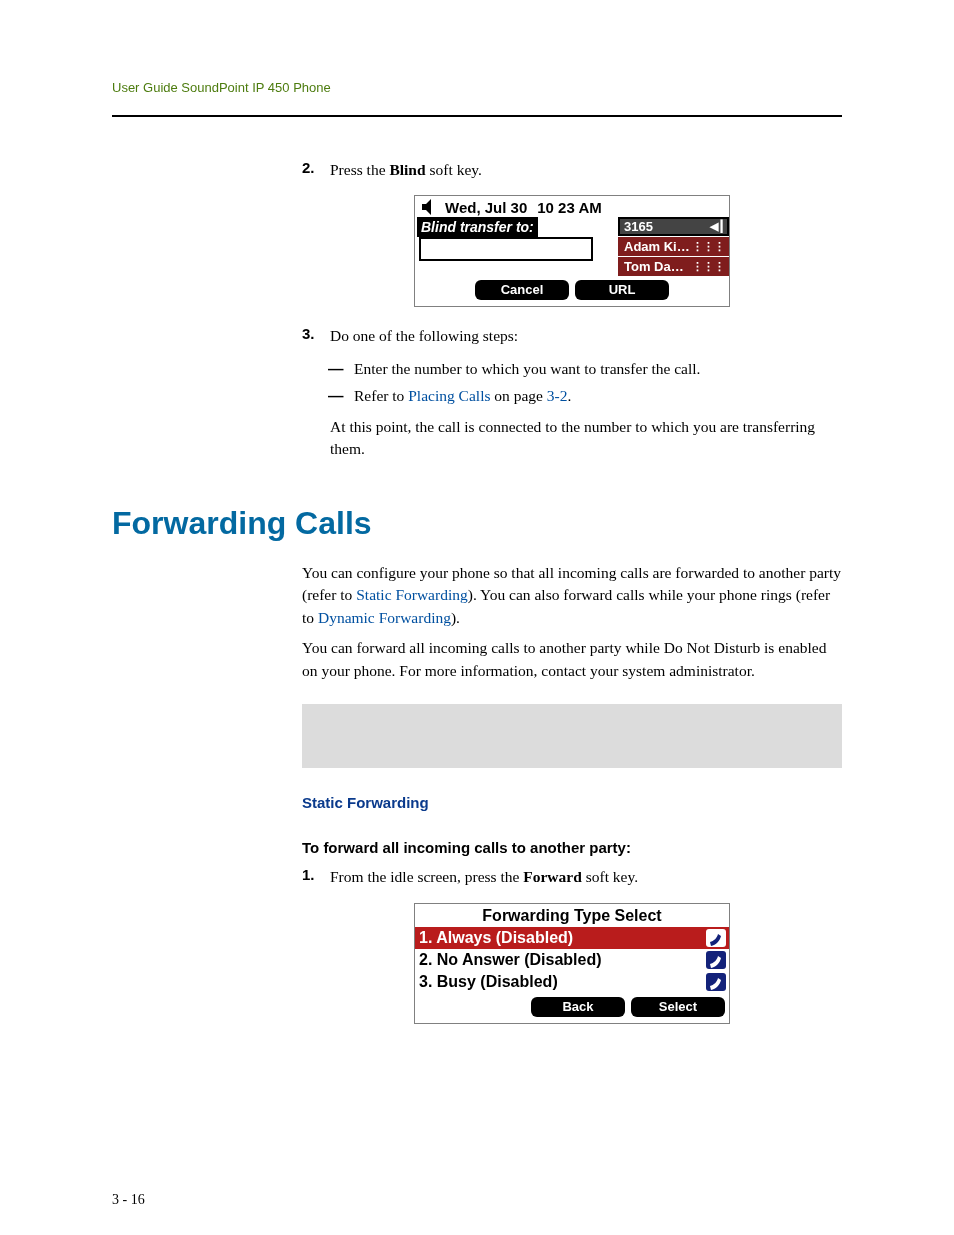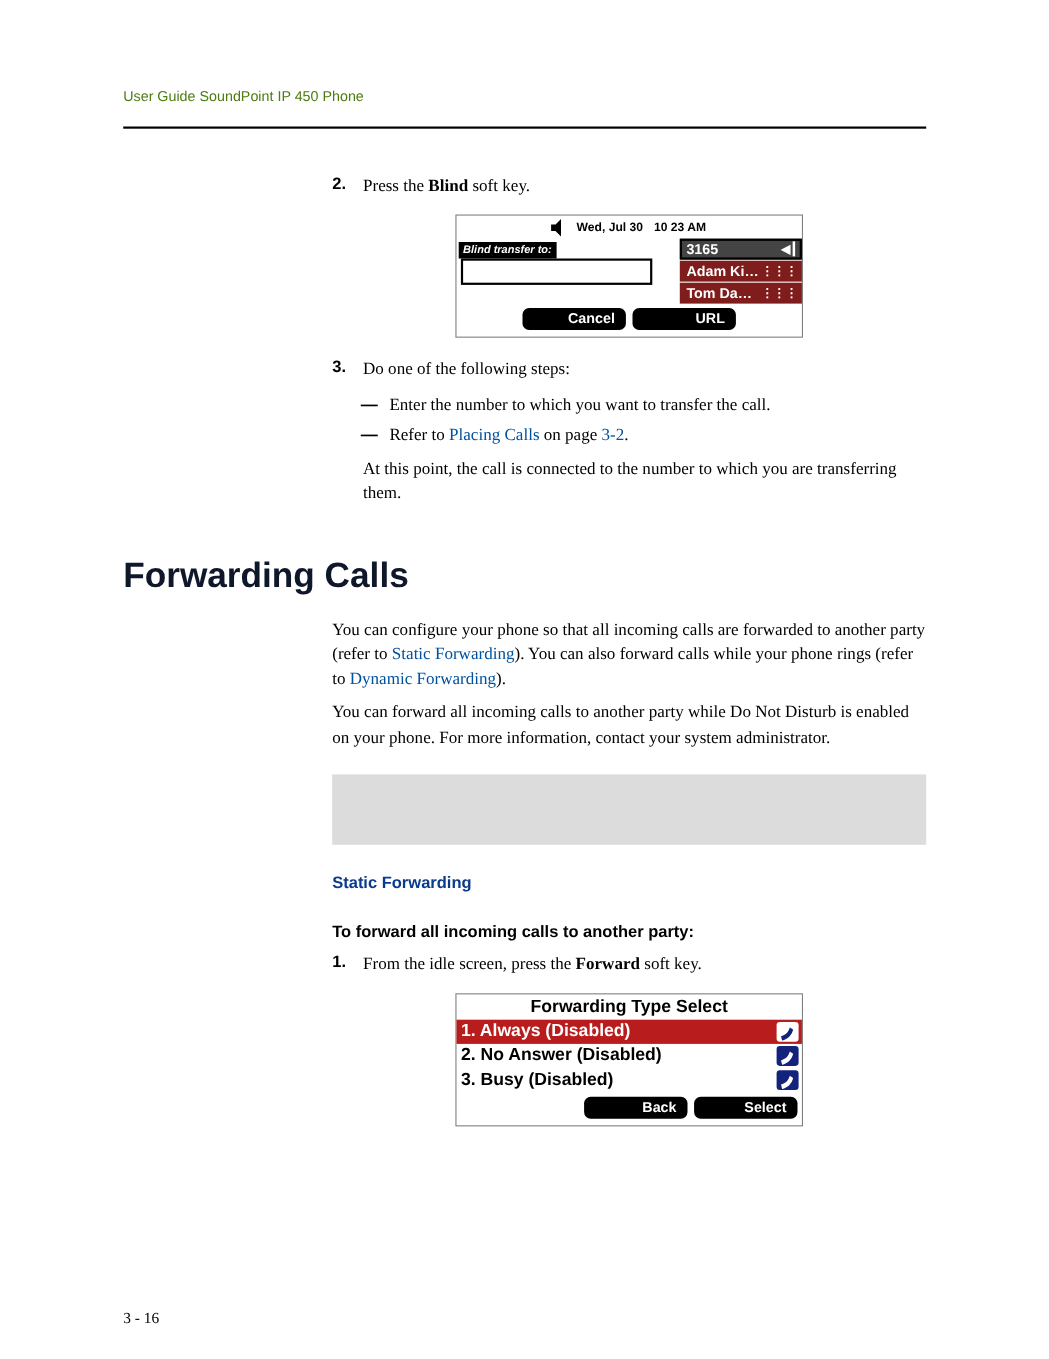--- a/index.html
+++ b/index.html
@@ -56,37 +56,36 @@
     border: 1px solid #808080;
     font-family: Arial, Helvetica, sans-serif;
     color: #000;
     background: #fff;
   }
   .p1-top {
     display: flex;
     align-items: center;
     padding: 2px 8px 1px 6px;
     font-weight: bold;
-    font-size: 11px;
-    justify-content: center;
+    font-size: 15px;
   }
   .p1-sico {
     width: 16px; height: 18px; margin-right: 8px;
     display:inline-block;
   }
   .p1-row {
     display: flex;
   }
   .p1-left {
     flex:1;
     padding: 0 0 0 2px;
   }
   .p1-label {
     background:#000; color:#fff; font-weight:bold;
-    font-size:10px; font-style: italic;
+    font-size:14px; font-style: italic;
     padding:2px 4px;
     display:inline-block;
   }
   .p1-input {
     border:2px solid #000;
     height:20px; width: 170px;
     background:#fff;
     margin: 0 0 4px 2px;
   }
   .p1-right {
@@ -105,42 +104,42 @@
   .p1-glyph { font-size:11px; }
   .p1-soft {
     display:flex; justify-content:center; gap:6px;
     padding: 4px 0 6px 0;
   }
   .softkey {
     background:#000; color:#fff; font-weight:bold;
     border-radius:6px;
     font-size:13px;
     min-width:74px;
-    text-align:right;
+    text-align:center;
     padding:2px 10px 3px 10px;
     font-family: Arial, sans-serif;
   }
   .dash-item {
     display:flex;
     margin: 5px 0 5px 26px;
     font-size:15.5px;
     line-height:1.45;
   }
   .dash {
     font-weight: bold;
     width: 26px; flex:0 0 26px;
     font-family: Arial, sans-serif;
   }
   a.link { color:#0050a0; text-decoration:none; }
   .para { margin: 8px 0 8px 28px; font-size:15.5px; line-height:1.45;}
   .para.no-indent { margin-left:0; }
   h1.sec {
     font-family: "Trebuchet MS", "Futura", Arial, sans-serif;
     font-weight: bold;
-    color: #0f172a;
+    color: #0369a1;
     font-size: 32px;
     margin: 44px 0 20px 0;
   }
   .gray-note {
     background:#dcdcdc;
     height: 64px;
     margin: 22px 0 26px 0;
   }
   h3.sub {
     font-family: "Trebuchet MS", Arial, sans-serif;

